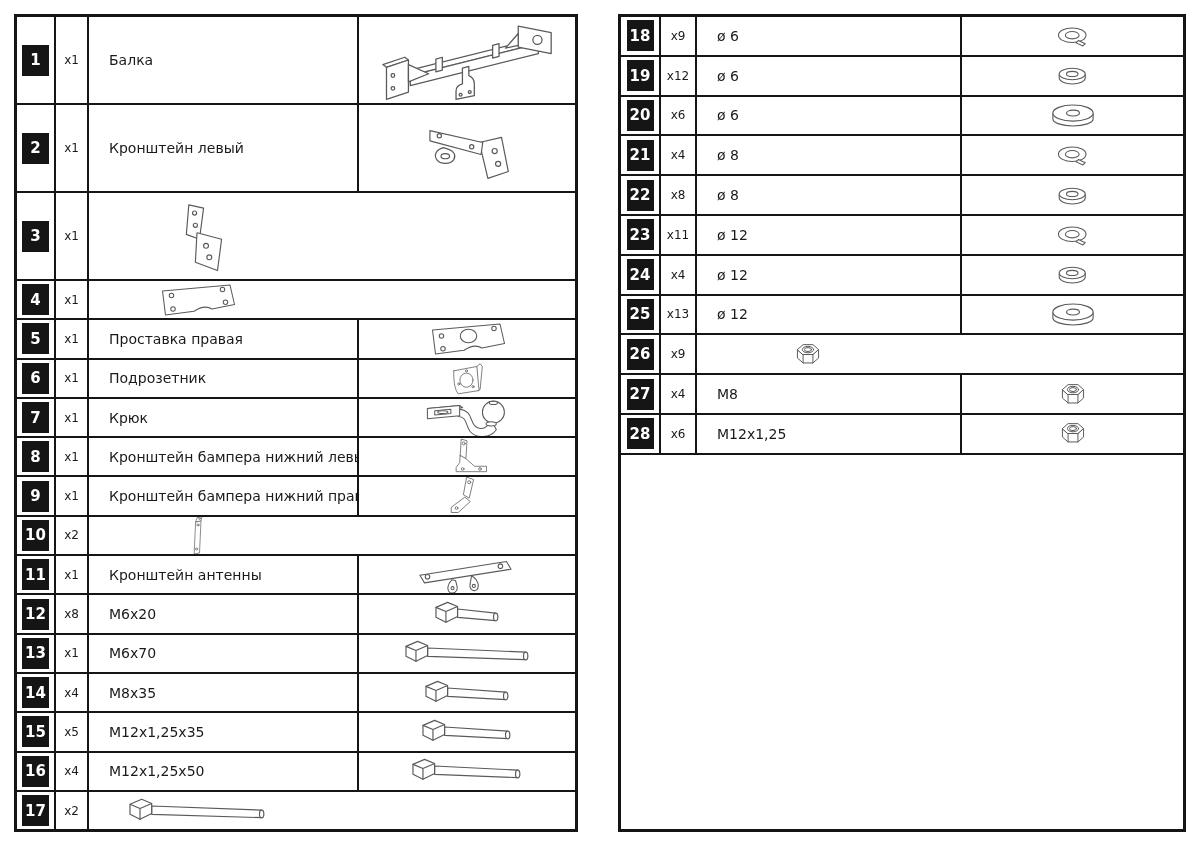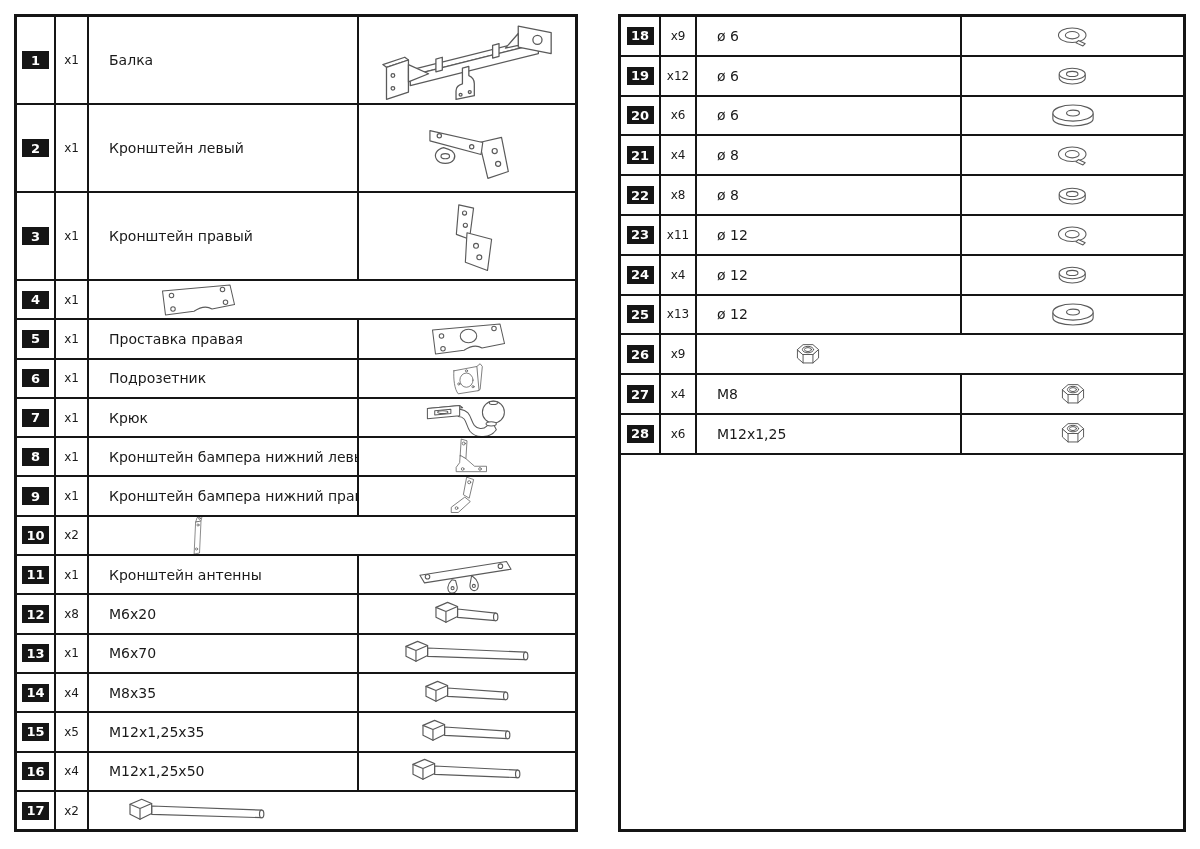--- a/index.html
+++ b/index.html
@@ -21,22 +21,22 @@
   .row + .row,.filler{border-top:2px solid #151515}
   .cell{box-sizing:border-box;display:flex;align-items:center;min-width:0;overflow:hidden}
   .c-num{flex:0 0 39px;justify-content:center;border-right:2px solid #151515}
   #right-table .c-num{flex-basis:40px}
   .c-qty{flex:0 0 33px;justify-content:center;border-right:2px solid #151515;font-size:12px}
   #right-table .c-qty{flex-basis:36px}
   .c-desc{flex:1;padding-left:20px;border-right:2px solid #151515;font-size:14px;white-space:nowrap}
   .c-illus{flex:0 0 216px;justify-content:center}
   #right-table .c-illus{flex-basis:221px}
   .badge{
-    width:27px;height:18px;background:#151515;color:#ffffff;
-    font-weight:bold;font-size:13px;display:flex;align-items:center;justify-content:center;
+    width:27px;height:31px;background:#151515;color:#ffffff;
+    font-weight:bold;font-size:15px;display:flex;align-items:center;justify-content:center;
   }
   .illus{display:flex;align-items:center;justify-content:center}
   .illus svg{display:block}
   .filler{flex:1}
 </style>
 </head>
 <body>
 
 <div class="table" id="left-table">
     <div class="row tall">
@@ -90,21 +90,20 @@
             </g>
           </svg>
         </span>
       </div>
     </div>
     <div class="row tall">
       <div class="cell c-num">
         <span class="badge">3</span>
       </div>
       <div class="cell c-qty">x1</div>
-      <div class="cell c-desc">Кронштейн правый</div>
       <div class="cell c-illus">
         <span class="illus">
           <svg width="82" height="76" viewBox="0 0 100 92">
             <g fill="#ffffff" stroke="#5a5a5a" stroke-width="1.4" stroke-linejoin="round" stroke-linecap="round">
               <path d="M40 8 L58 12 L53 50 L37 44 Z"></path>
               <circle cx="47" cy="18" r="2.5"></circle>
               <circle cx="48" cy="33" r="2.5"></circle>
               <path d="M50 42 L80 50 L75 88 L48 78 Z"></path>
               <circle cx="61" cy="58" r="3"></circle>
               <circle cx="65" cy="72" r="3"></circle>

